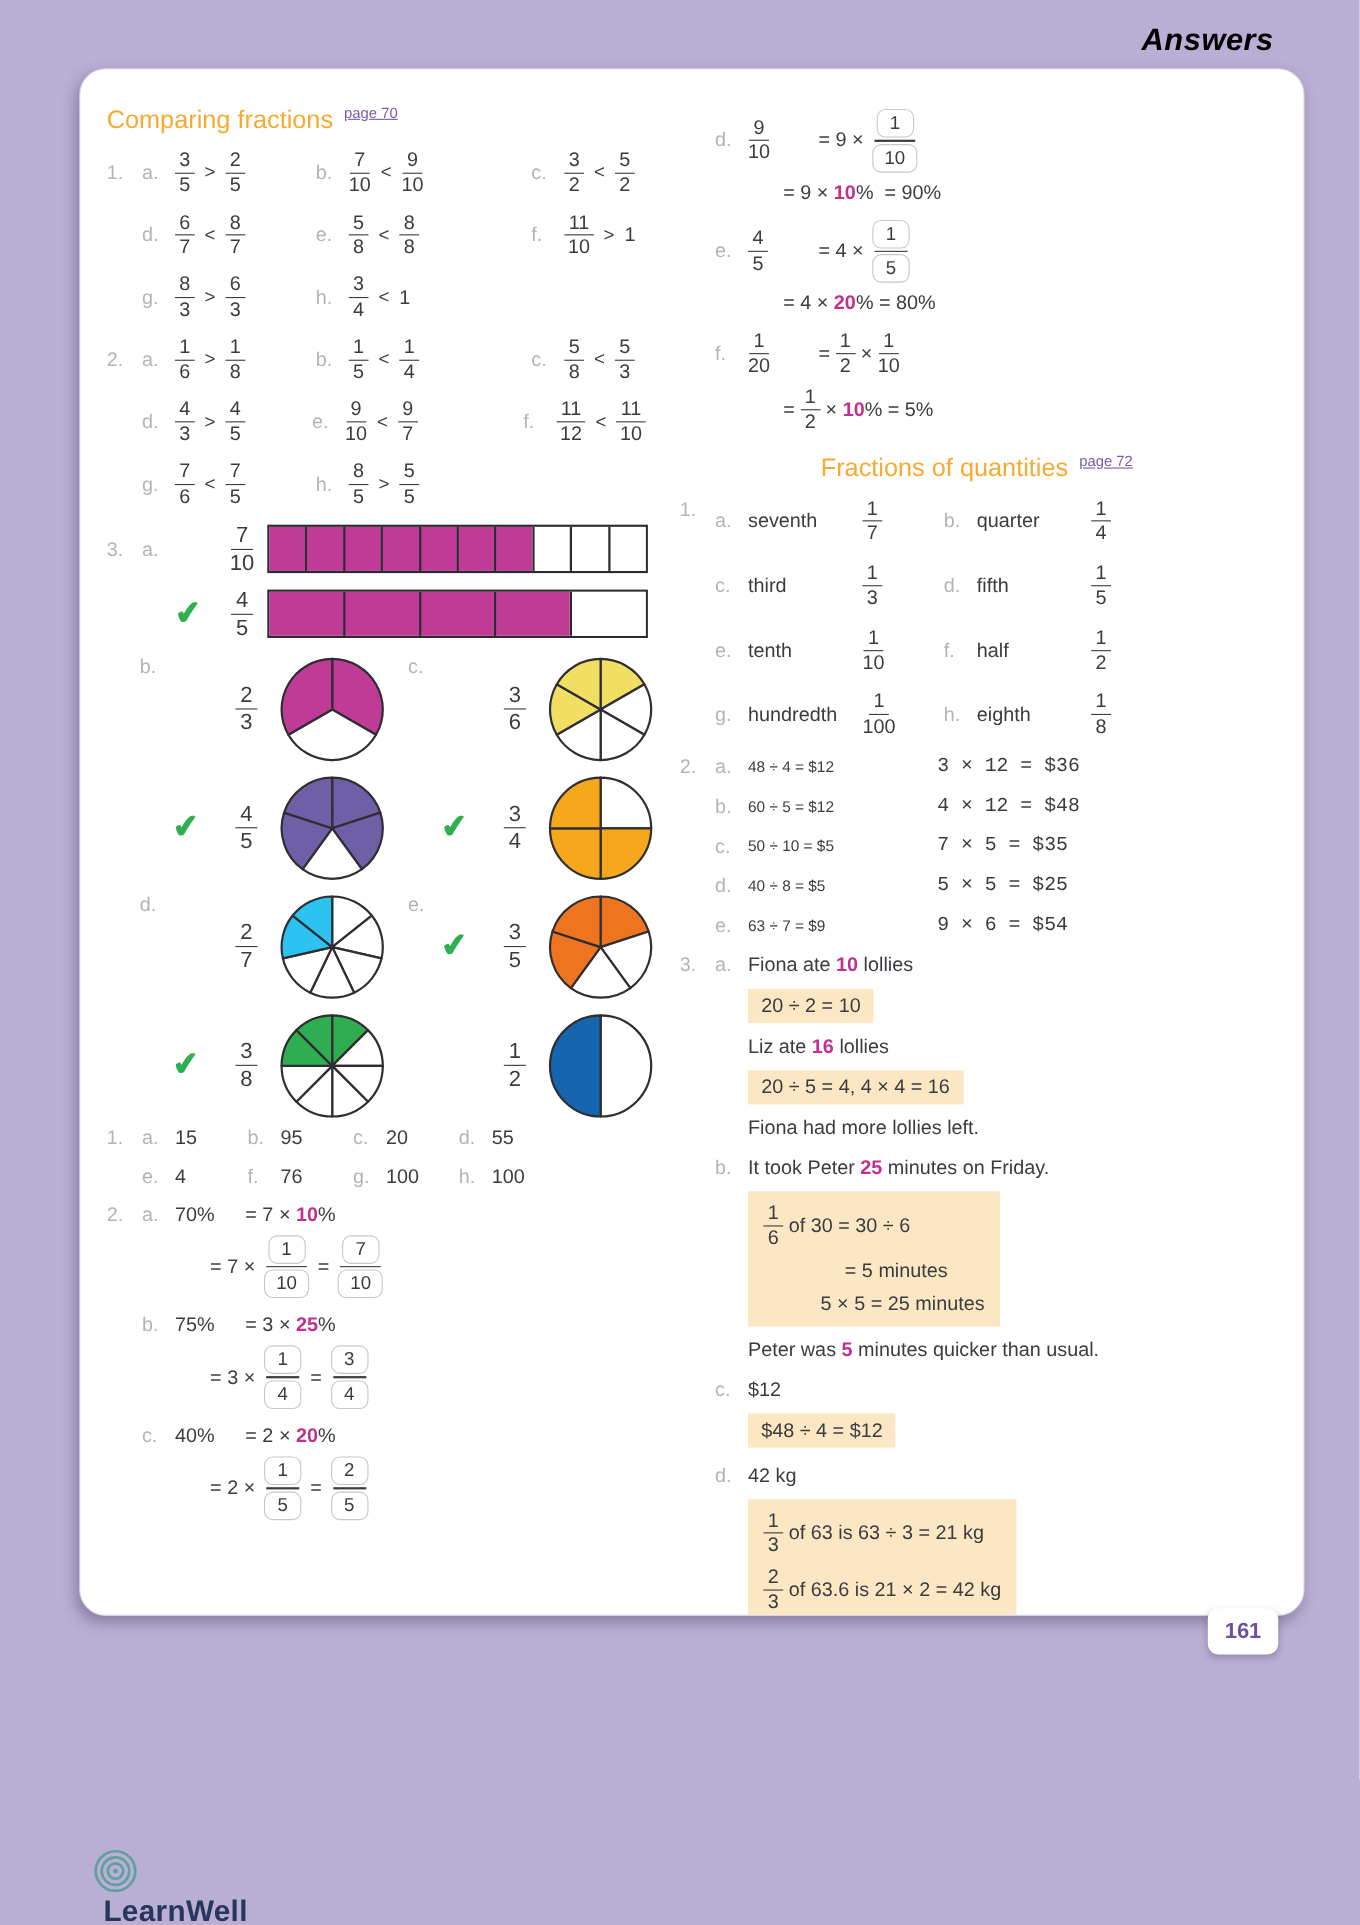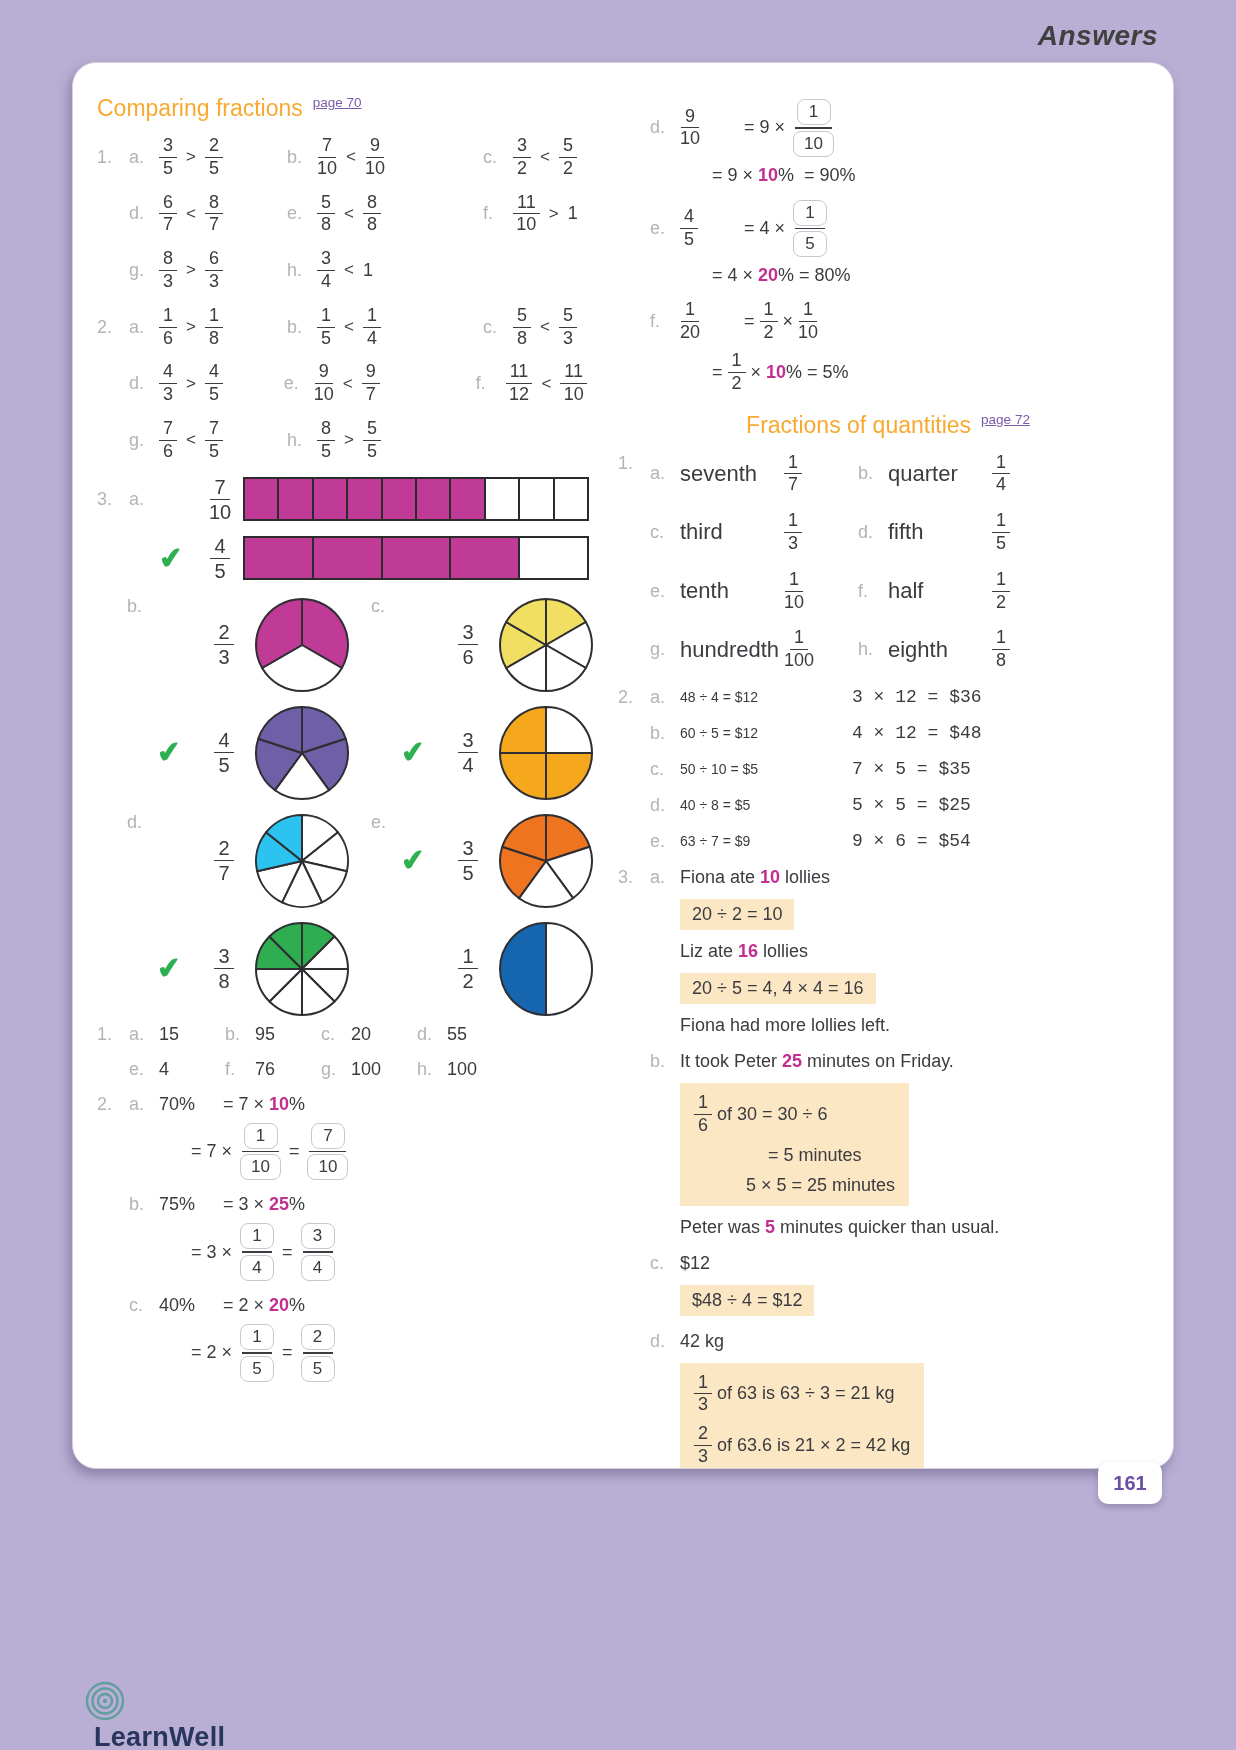--- a/index.html
+++ b/index.html
@@ -6,27 +6,28 @@
   body{
     width:1236px;height:1750px;position:relative;
     background:#b9aed4;
     font-family:"Liberation Sans", sans-serif;
     color:#3b3b40;
     overflow:hidden;
   }
   .answers-title{
     position:absolute;top:20px;right:78px;
     font-size:28px;font-weight:bold;font-style:italic;
-    color:#404040;letter-spacing:.5px;margin-left:40px;
+    color:#000000;letter-spacing:.5px;margin-left:40px;
   }
   .card{
     position:absolute;left:72px;top:62px;width:1100px;height:1405px;
     background:#ffffff;border:1px solid #d6d0e2;border-radius:24px;
     box-shadow:-3px 6px 12px rgba(85,75,110,.45);
     overflow:hidden;
+    padding-left:12px;
   }
   .col{position:absolute;top:22px;}
   .col-left{left:24px;width:490px;}
   .col-right{left:545px;width:540px;}
 
   .sec-title{font-size:23px;color:#f7a930;margin:10px 0 14px 0;font-weight:500;}
   .page-link{font-size:13.5px;color:#7a5ba8;text-decoration:underline;margin-left:10px;vertical-align:9px;font-weight:400;cursor:pointer;}
 
   .q-num{width:32px;color:#b4b4b8;font-size:18px;flex:none;}
   .letter{width:30px;color:#b4b4b8;font-size:18px;flex:none;}
@@ -70,21 +71,21 @@
   .bfrac{display:inline-flex;flex-direction:column;align-items:center;margin:0 3px;}
   .bfrac .bx{border:1.5px solid #c7c7cd;border-radius:8px;background:#fff;padding:2px 10px;font-size:17px;min-width:12px;text-align:center;}
   .bfrac .fb{align-self:stretch;height:1.7px;background:#3b3b40;margin:2px 2px;}
 
   .rhs-item .l1{display:flex;align-items:center;}
   .rhs-item .lhs{width:64px;flex:none;display:flex;justify-content:flex-start;}
   .rhs-item .l2{display:flex;align-items:center;margin:8px 0 14px 94px;}
 
   .foq1-row{display:flex;margin-bottom:16px;}
   .foq1-cell{display:flex;align-items:center;width:208px;}
-  .foq1-cell .word{width:104px;font-size:22px;}
+  .foq1-cell .word{width:104px;font-size:18px;}
 
   .foq2-row{display:flex;align-items:center;margin-bottom:15px;}
   .foq2-row .e1{width:172px;font-size:14px;}
   .foq2-row .e2{font-size:18px;font-family:Liberation Mono, monospace;}
 
   .foq3-part{display:flex;margin-top:15px;}
   .foq3-body{display:flex;flex-direction:column;align-items:flex-start;gap:11px;}
   .t{font-size:18px;}
   .hl{background:#fbe7c3;padding:5px 12px;display:inline-flex;align-items:center;}
   .hlblock{background:#fbe7c3;padding:10px 14px;display:flex;flex-direction:column;gap:9px;}

